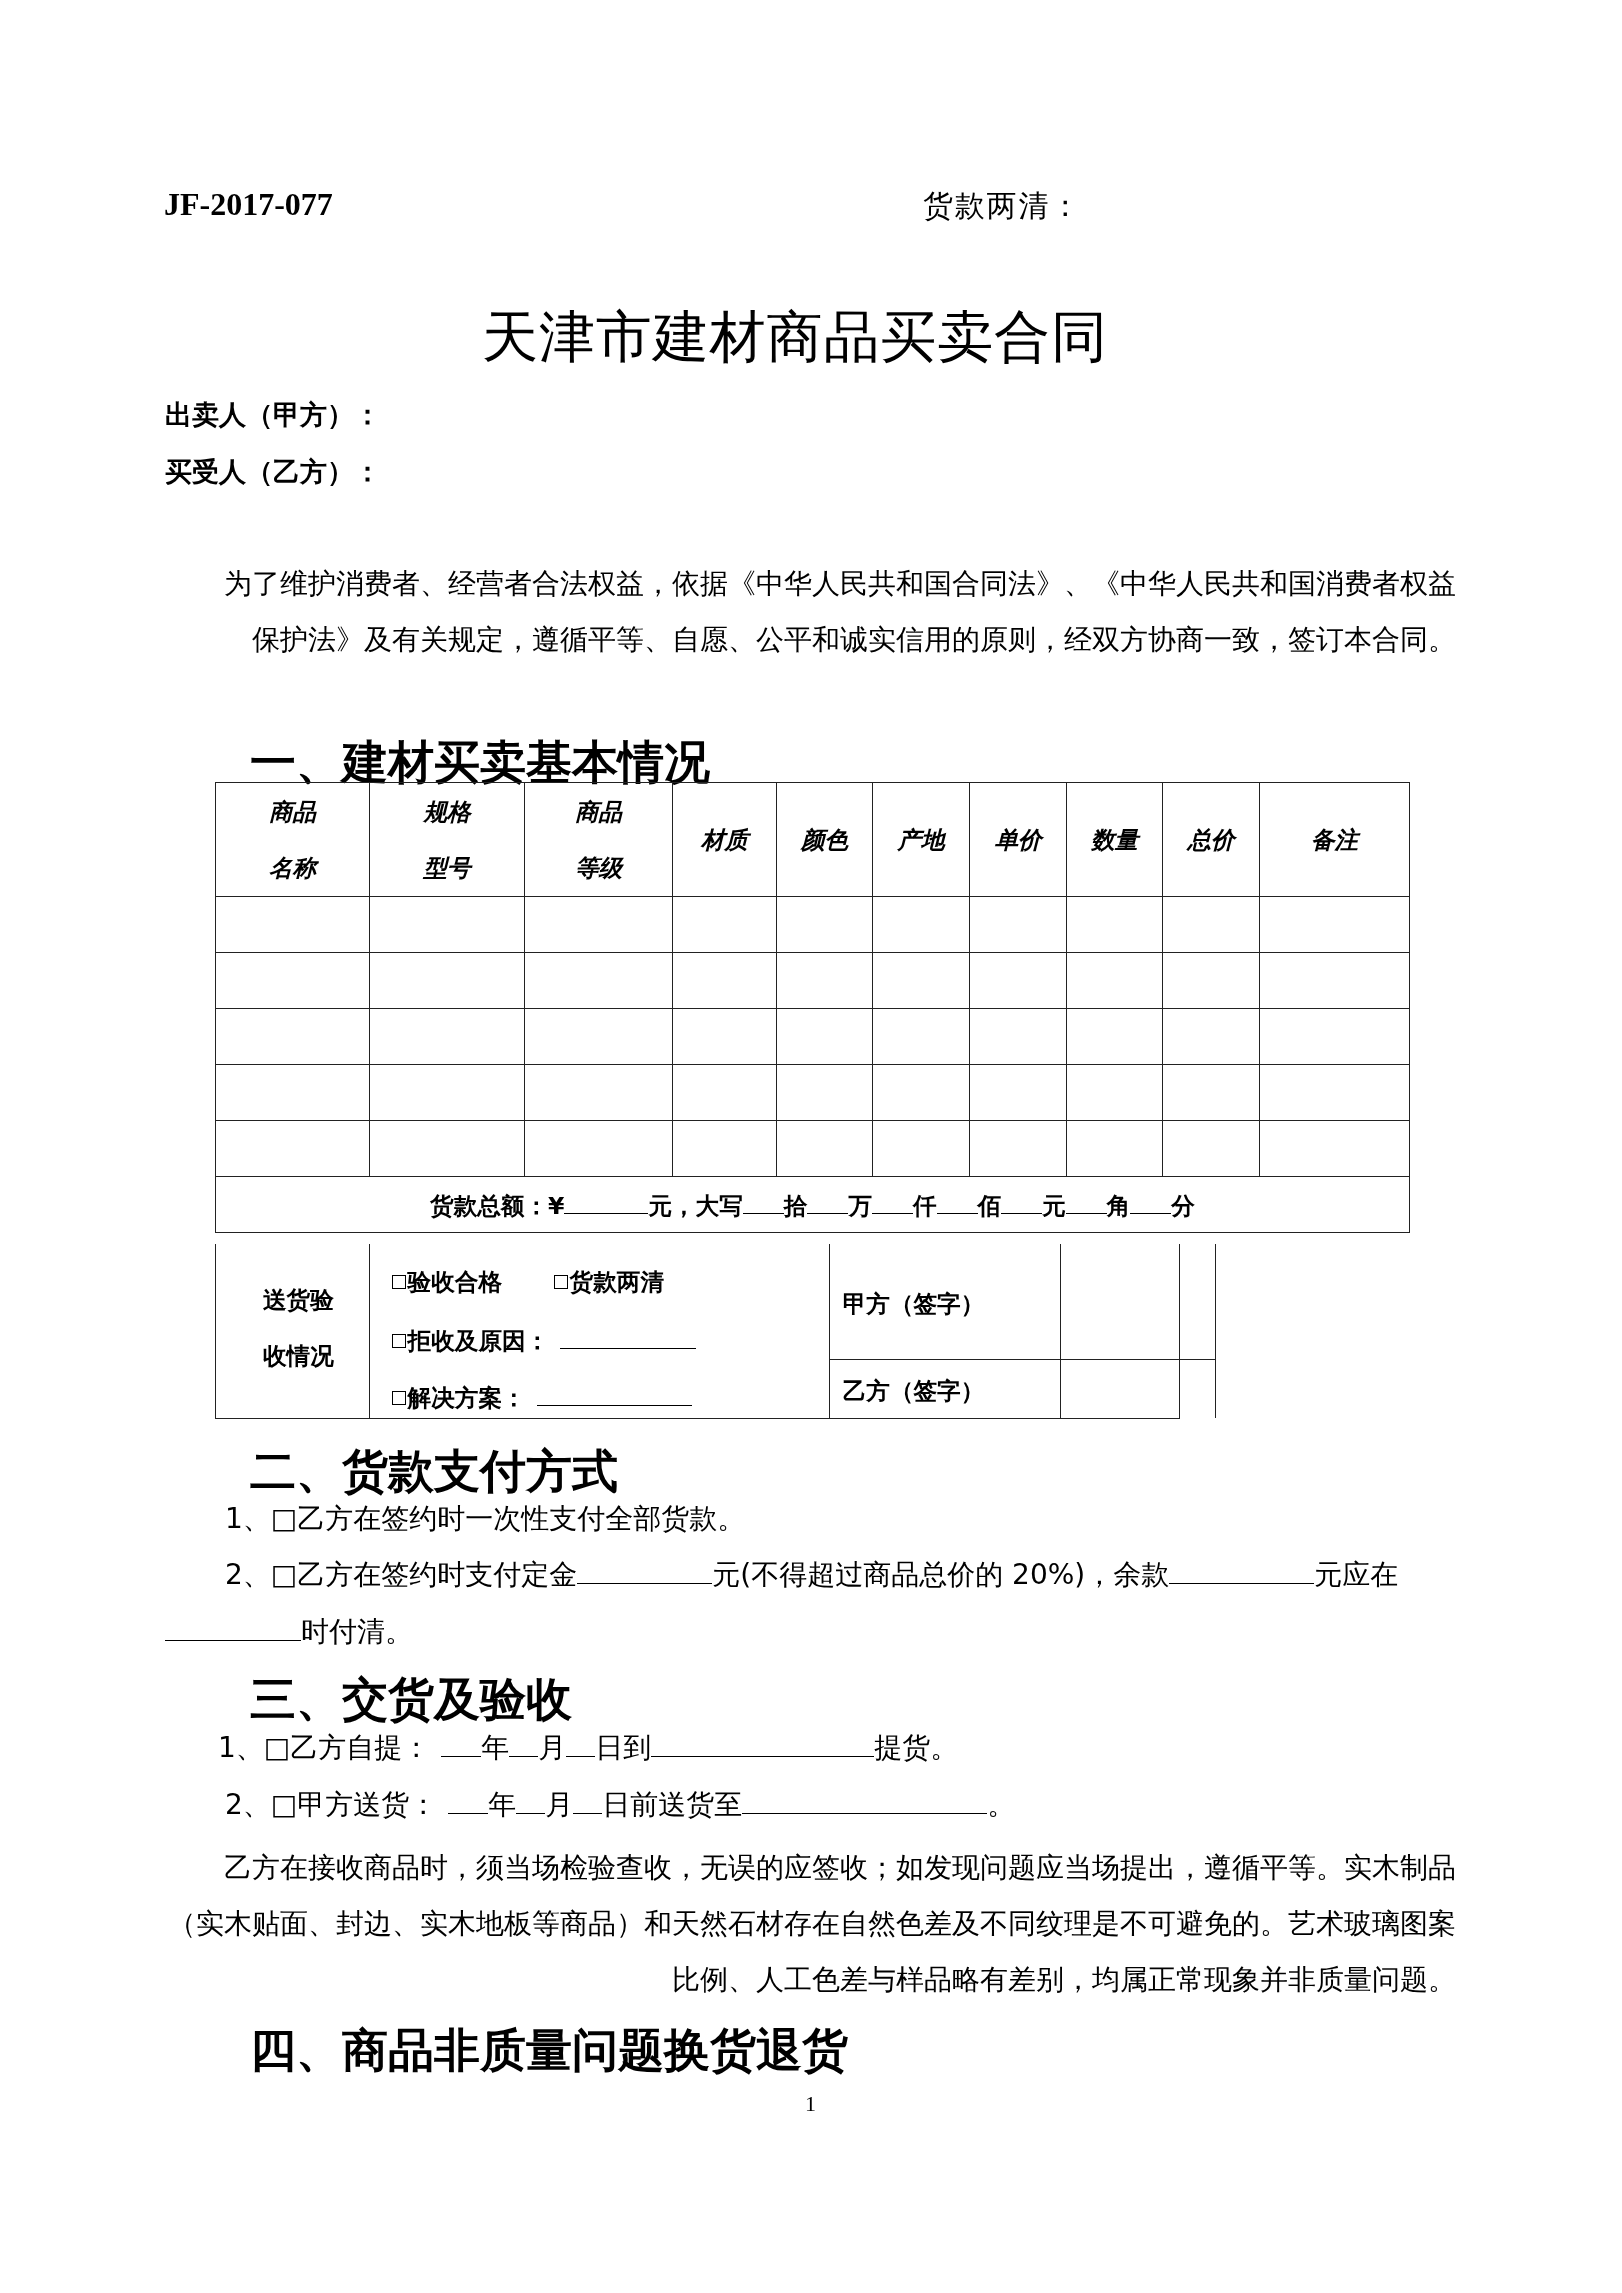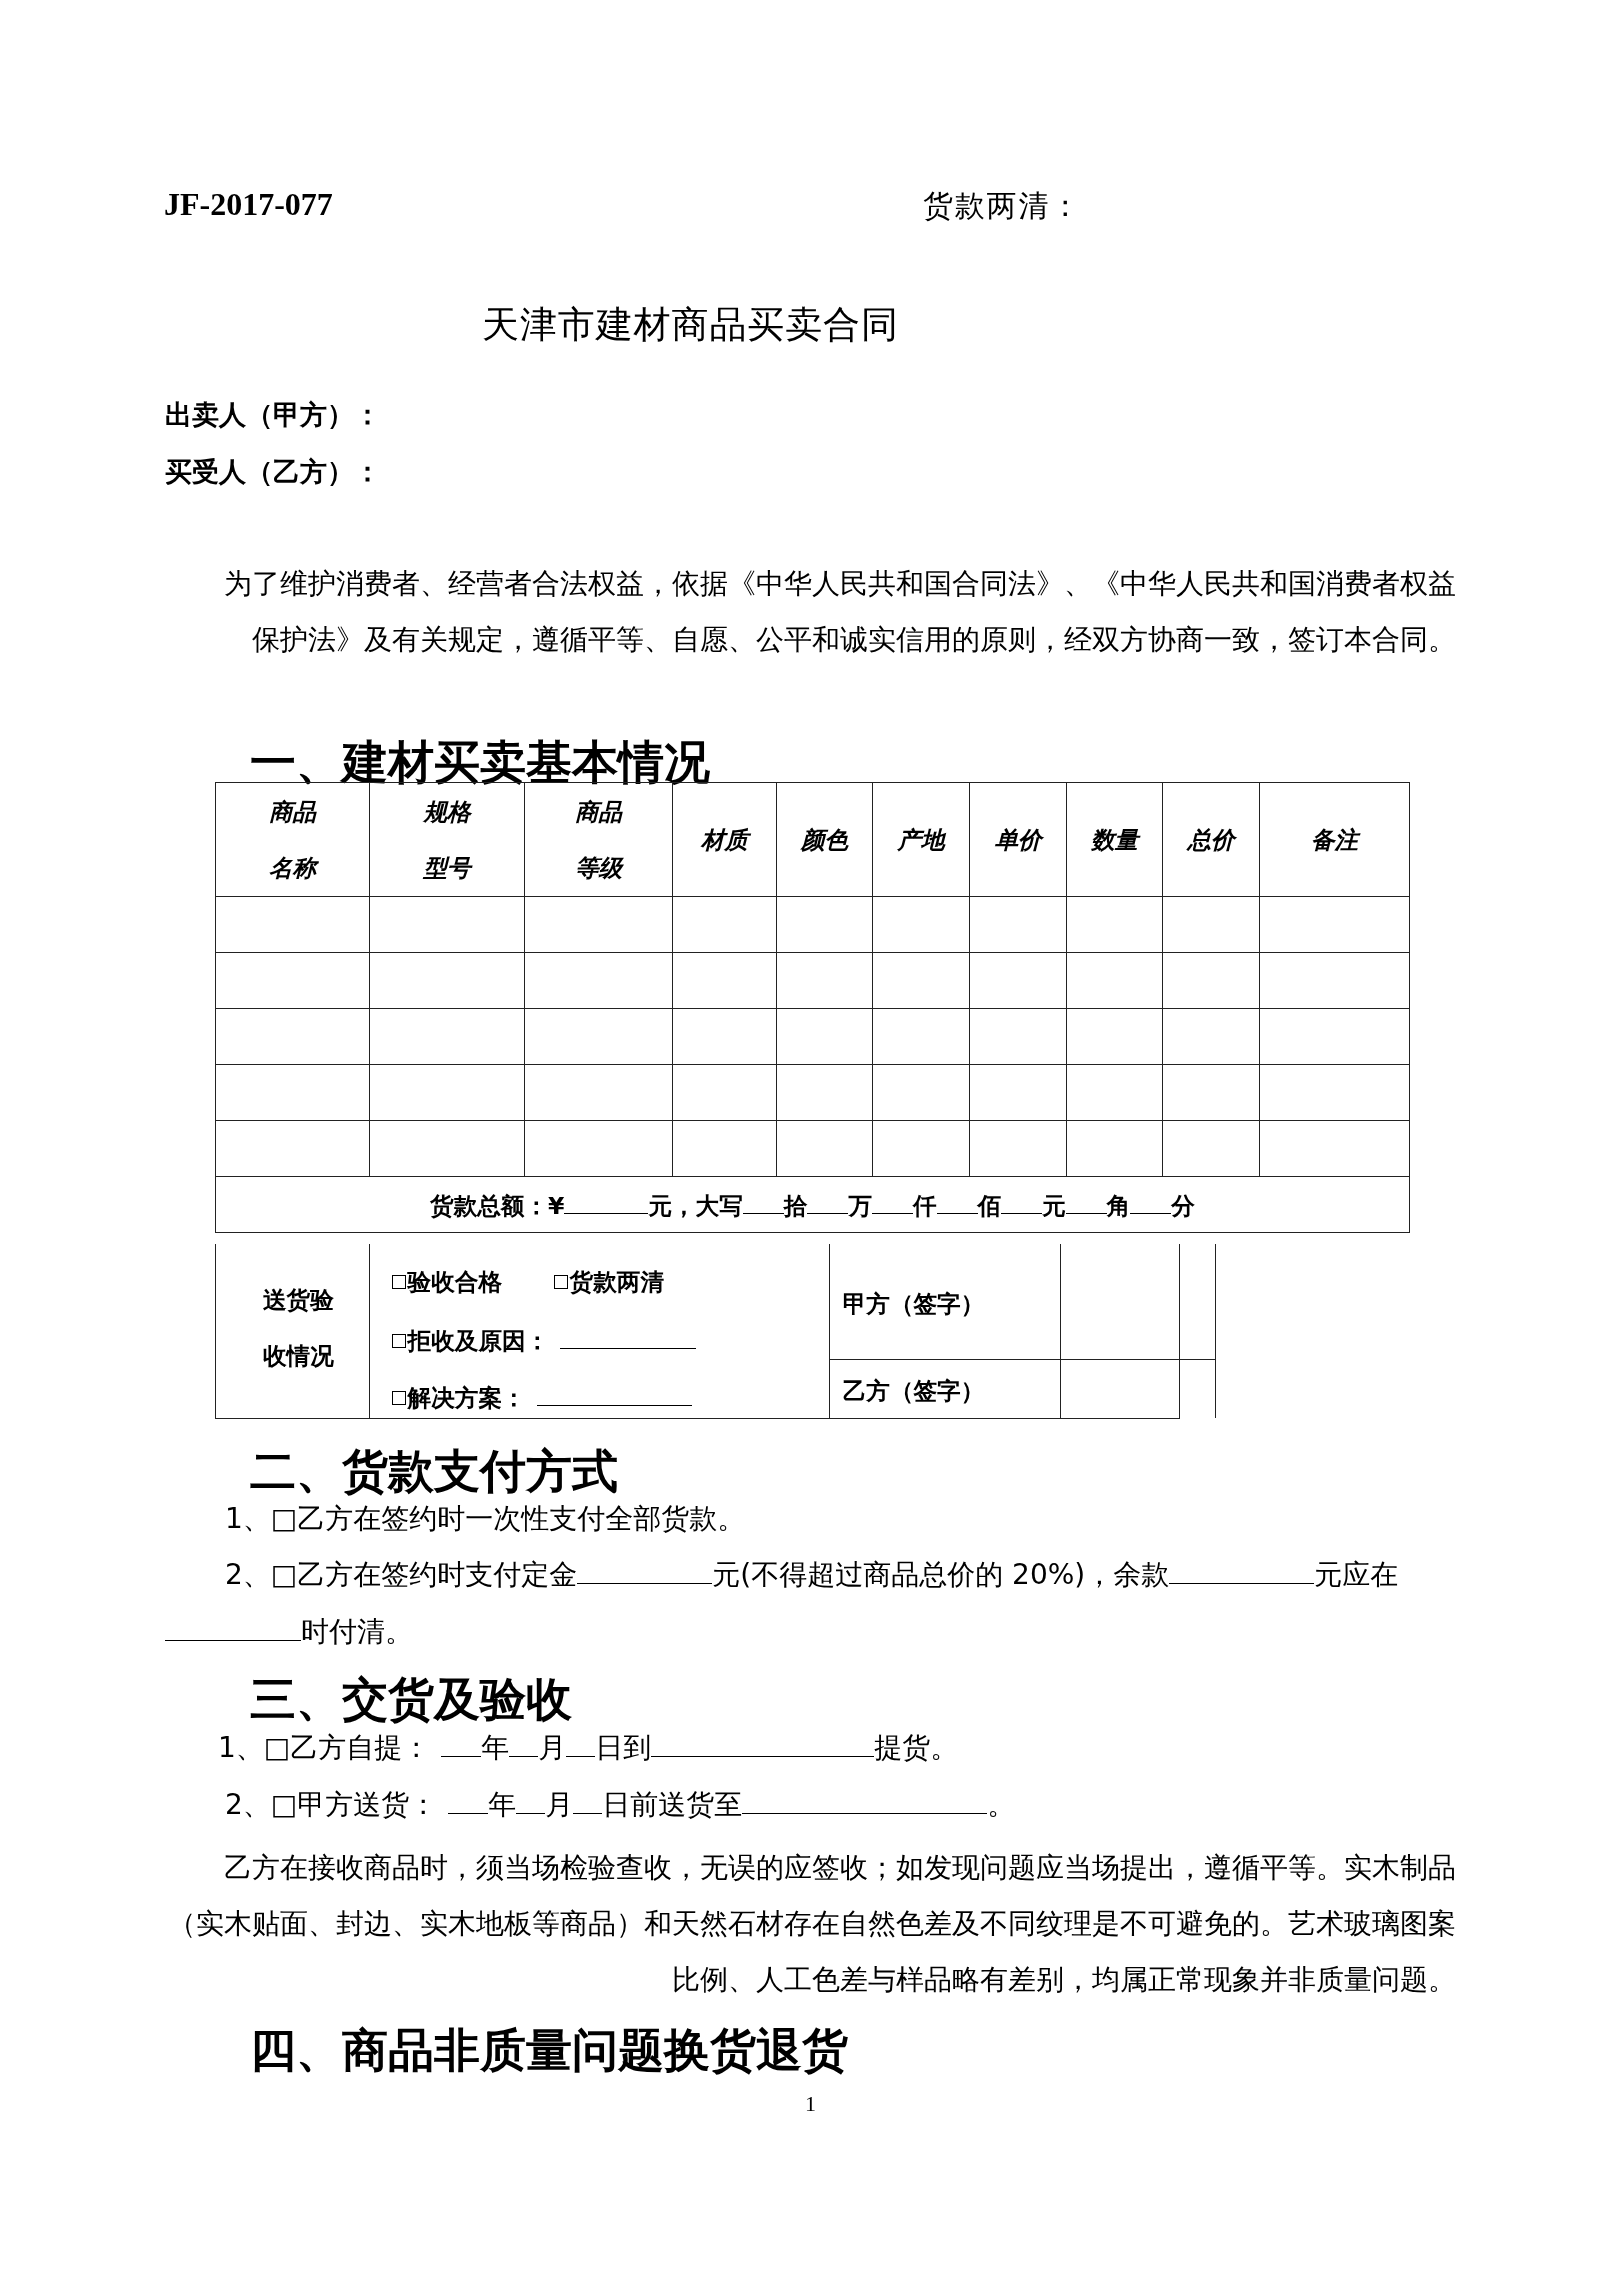--- a/index.html
+++ b/index.html
@@ -1,21 +1,21 @@
 <!DOCTYPE html>
 <html style="font-size:14.5px"><head>
 <meta charset="utf-8">
 <style>
   html, body { margin:0; padding:0; background:#fff; }
   body { width:1623px; height:2294px; position:relative; overflow:hidden;
          font-family:"DejaVu Sans", "Liberation Sans", sans-serif; color:#000; }
   .abs { position:absolute; white-space:nowrap;text-align:right; }
   .contract-code { left:164px; top:186px; font-family:"Liberation Serif","DejaVu Serif",serif; font-weight:bold; font-size:32px; }
   .contract-no { left:923px; top:186px; font-size:30px; letter-spacing:1.8px; }
-  .doc-title { left:482px; top:300px; font-size:37px; letter-spacing:0.9px; }
+  .doc-title { left:482px; top:300px; font-size:56px; letter-spacing:0.9px; }
   .party { left:165px; font-weight:bold; font-size:27px; }
   .para { left:165px; width:1291px; font-size:28px; line-height:56px; white-space:normal; }
   .indent { text-indent:58px; }
   .section { font-weight:bold; font-size:46px; left:250px; }
   .item { font-size:28px; }
   .u { display:inline-block; border-bottom:1.8px solid #000; height:25.5px; vertical-align:baseline; }
   table.goods { position:absolute; left:215px; top:782px; width:1195px; border-collapse:collapse; table-layout:fixed; }
   table.goods td { border:1.8px solid #222; font-weight:bold; font-size:23.6px; text-align:center; padding:0; }
   .hdr td { height:113px; line-height:56px;font-style:italic; }
   .row td { height:55px; }

